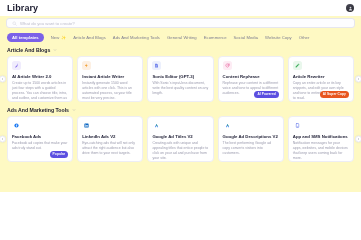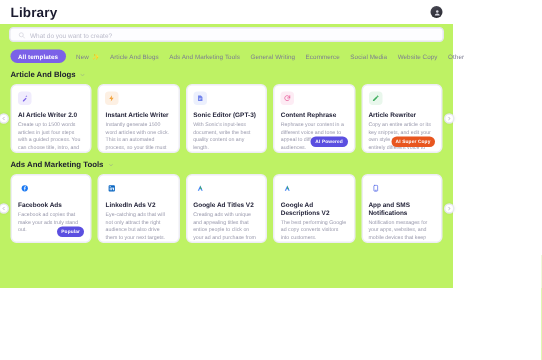--- a/index.html
+++ b/index.html
@@ -3,21 +3,21 @@
 <meta charset="utf-8">
 <style>
   * { box-sizing: border-box; margin: 0; padding: 0; }
   html, body {
     width: 361px; height: 192px;
     overflow: hidden;
     background: #ffffff;
     font-family: "Liberation Sans", sans-serif;
     -webkit-font-smoothing: antialiased;
   }
-  .app { width: 302px; height: 192px; position: relative; background: #bef264; }
+  .app { width: 361px; height: 192px; position: relative; background: #fef9c3; }
 
   
   .header {
     height: 16px;
     display: flex; align-items: center; justify-content: space-between;
     padding: 0 7px;
     background: #ffffff;
   }
   .page-title {
     font-size: 9px; font-weight: 700; color: #1b1b2f; letter-spacing: .1px;

